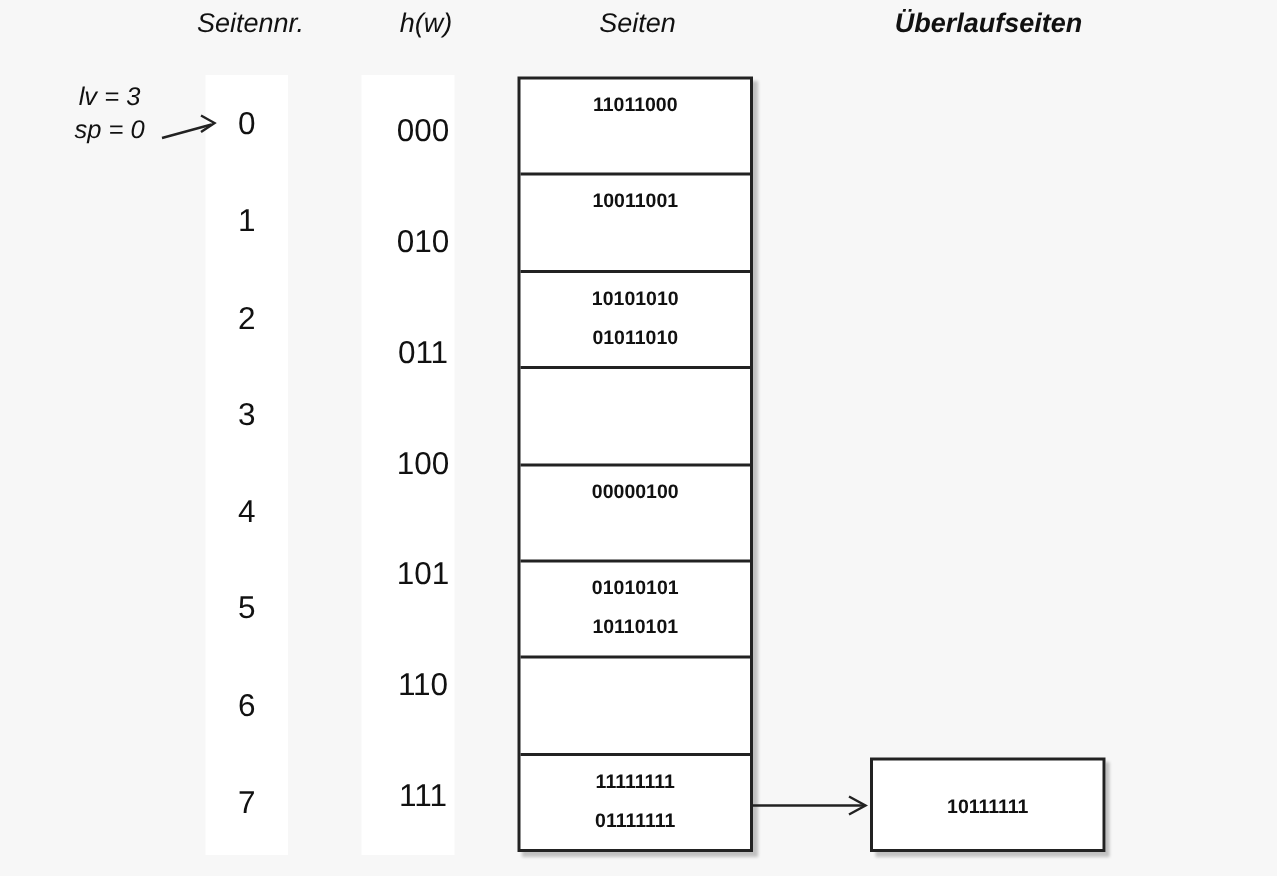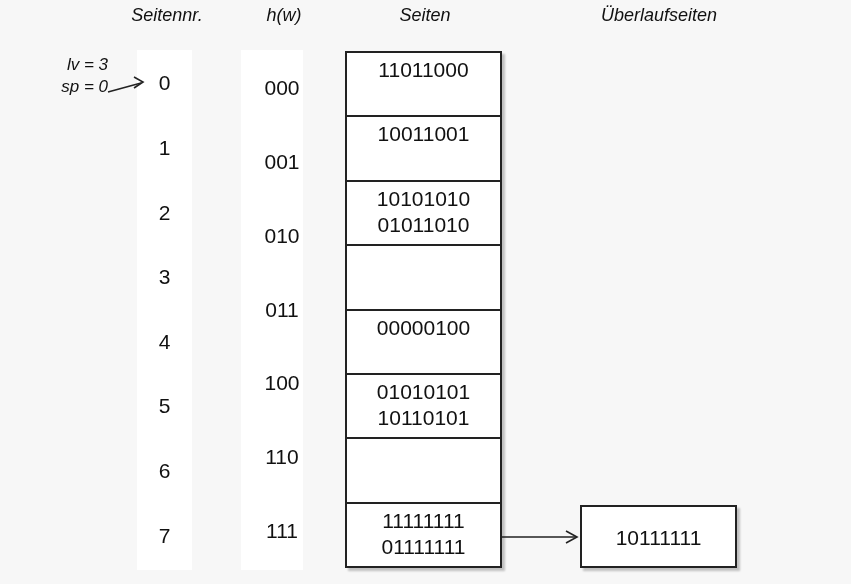--- a/index.html
+++ b/index.html
@@ -16,29 +16,29 @@
     color:var(--text);
   }
   
   .hdr{
     position:absolute;top:3px;height:24px;line-height:24px;
     font-style:italic;font-size:18px;text-align:center;white-space:nowrap;
   }
   .hdr-seitennr{left:107px;width:120px;}
   .hdr-hw{left:244px;width:80px;}
   .hdr-seiten{left:365px;width:120px;text-align:center;}
-  .hdr-ueberlauf{left:579px;width:160px;}
+  .hdr-ueberlauf{left:579px;width:160px;font-weight:bold;}
   
   .strip{position:absolute;top:50px;height:520px;background:var(--surface);}
   .strip1{left:137px;width:55px;}
   .strip2{left:241px;width:62px;}
   
   .annot{
     position:absolute;left:38px;top:54px;width:70px;
-    font-style:italic;font-size:17px;line-height:22px;text-align:right;
+    font-style:italic;font-size:17px;line-height:22px;text-align:center;
     white-space:nowrap;
   }
   .arrow-svg{position:absolute;}
   .annot-arrow{left:104px;top:74px;}
   .overflow-arrow{left:500px;top:526px;}
   
   .labelcol{
     position:absolute;top:51px;height:517px;
     display:flex;flex-direction:column;
   }
@@ -53,21 +53,21 @@
     position:absolute;left:345px;top:51px;width:157px;height:517px;
     box-sizing:border-box;border:2px solid var(--border);
     background:var(--surface);
     box-shadow:3px 3px 2px rgba(0,0,0,0.22);
     display:flex;flex-direction:column;
   }
   .cell{
     flex:1;box-sizing:border-box;padding-top:4px;text-align:center;
   }
   .cell:not(:last-child){border-bottom:2px solid var(--border);}
-  .entry{font-size:21px;line-height:26px;}
+  .entry{font-size:13px;line-height:26px;font-weight:bold;}
   
   .overflow-box{
     position:absolute;left:580px;top:505px;width:157px;height:63px;
     box-sizing:border-box;border:2px solid var(--border);
     background:var(--surface);
     box-shadow:3px 3px 2px rgba(0,0,0,0.22);
     padding-top:18px;text-align:center;
   }
 </style>
 </head>
@@ -99,24 +99,24 @@
       <div class="rowlabel">2</div>
       <div class="rowlabel">3</div>
       <div class="rowlabel">4</div>
       <div class="rowlabel">5</div>
       <div class="rowlabel">6</div>
       <div class="rowlabel">7</div>
     </div>
 
   <div class="labelcol labelcol-hash">
       <div class="rowlabel">000</div>
-      <div class="rowlabel">001</div>
       <div class="rowlabel">010</div>
       <div class="rowlabel">011</div>
       <div class="rowlabel">100</div>
+      <div class="rowlabel">101</div>
       <div class="rowlabel">110</div>
       <div class="rowlabel">111</div>
     </div>
 
   <div class="bucket-table">
       <div class="cell">
         <div class="entry">11011000</div>
       </div>
       <div class="cell">
         <div class="entry">10011001</div>

